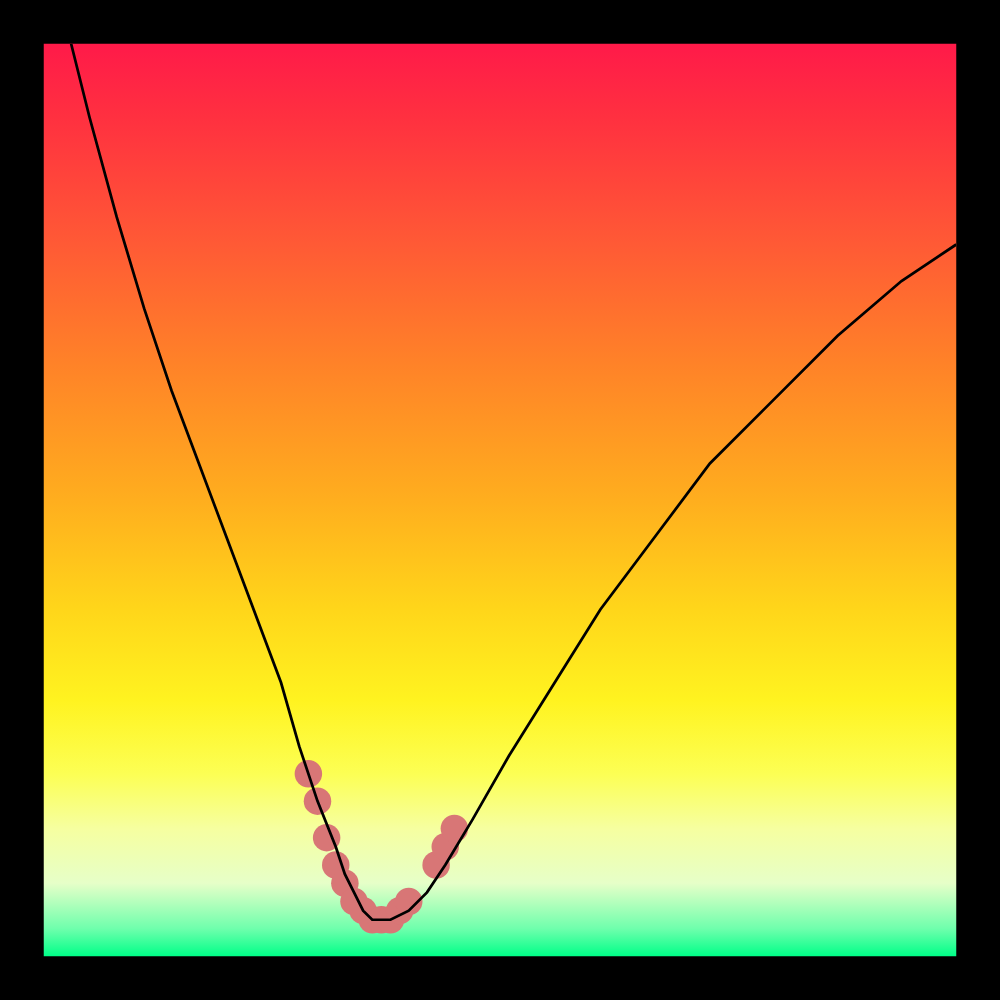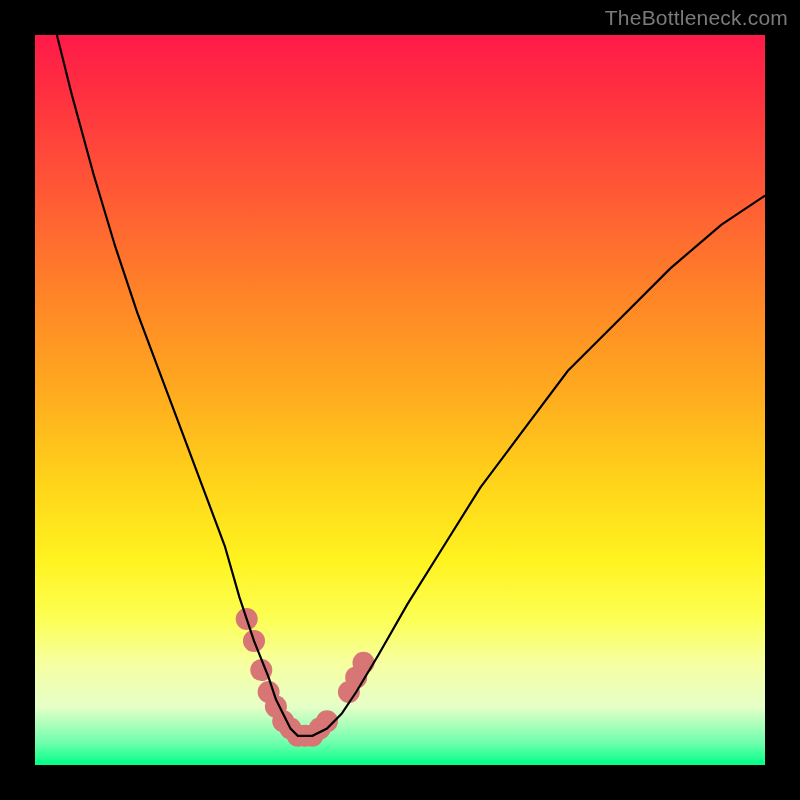--- a/index.html
+++ b/index.html
@@ -58,21 +58,20 @@
   .curve-path {
     fill: none;
     stroke: #000;
     stroke-width: 2.2;
   }
 </style>
 </head>
 <body>
 
 <div class="outer">
-  <div class="watermark">TheBottleneck.com</div>
   <div class="plot">
     <svg class="curve" viewBox="0 0 730 730" preserveAspectRatio="none">
       <g id="markers-group">
           <circle cx="211.7" cy="584.0" r="11" fill="#d87676"></circle>
           <circle cx="219.0" cy="605.9" r="11" fill="#d87676"></circle>
           <circle cx="226.3" cy="635.1" r="11" fill="#d87676"></circle>
           <circle cx="233.6" cy="657.0" r="11" fill="#d87676"></circle>
           <circle cx="240.9" cy="671.6" r="11" fill="#d87676"></circle>
           <circle cx="248.2" cy="686.2" r="11" fill="#d87676"></circle>
           <circle cx="255.5" cy="693.5" r="11" fill="#d87676"></circle>

